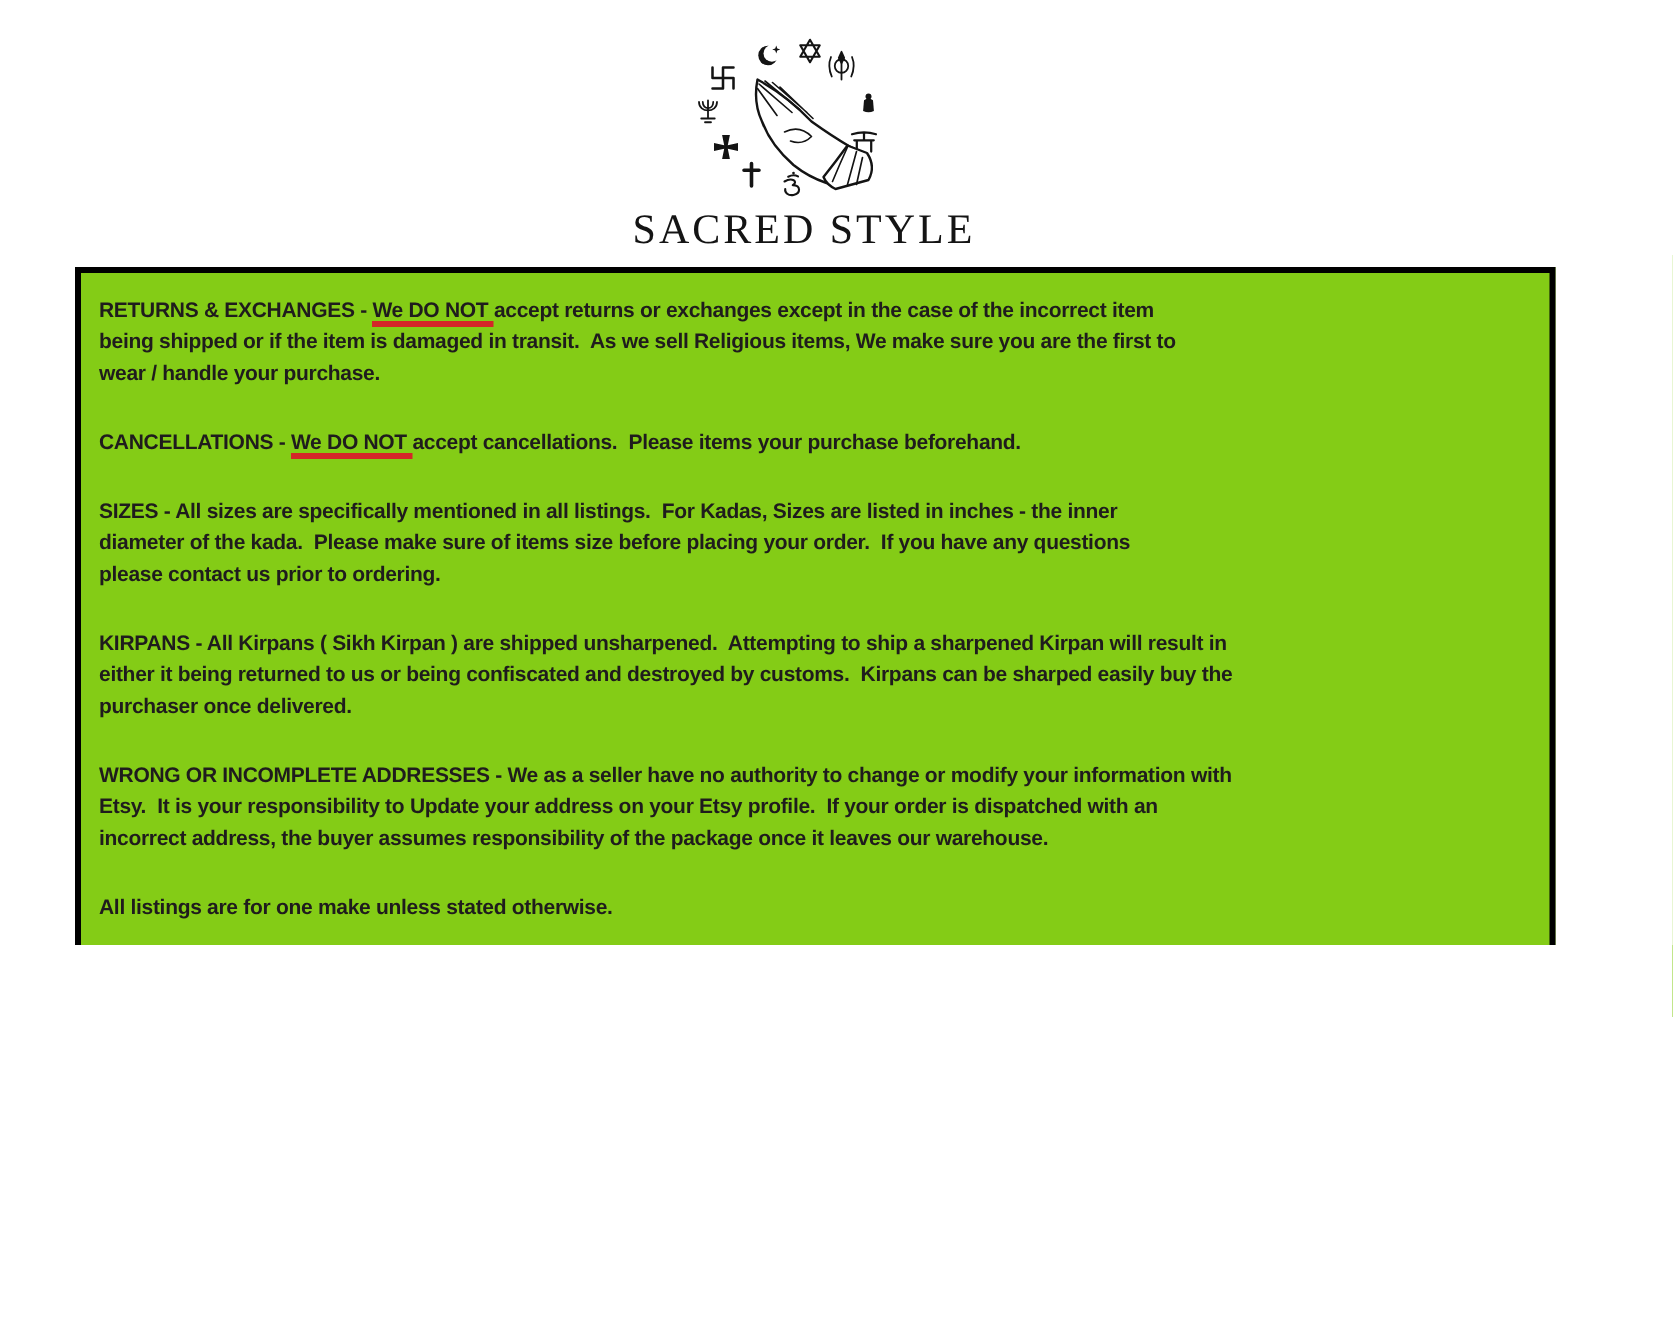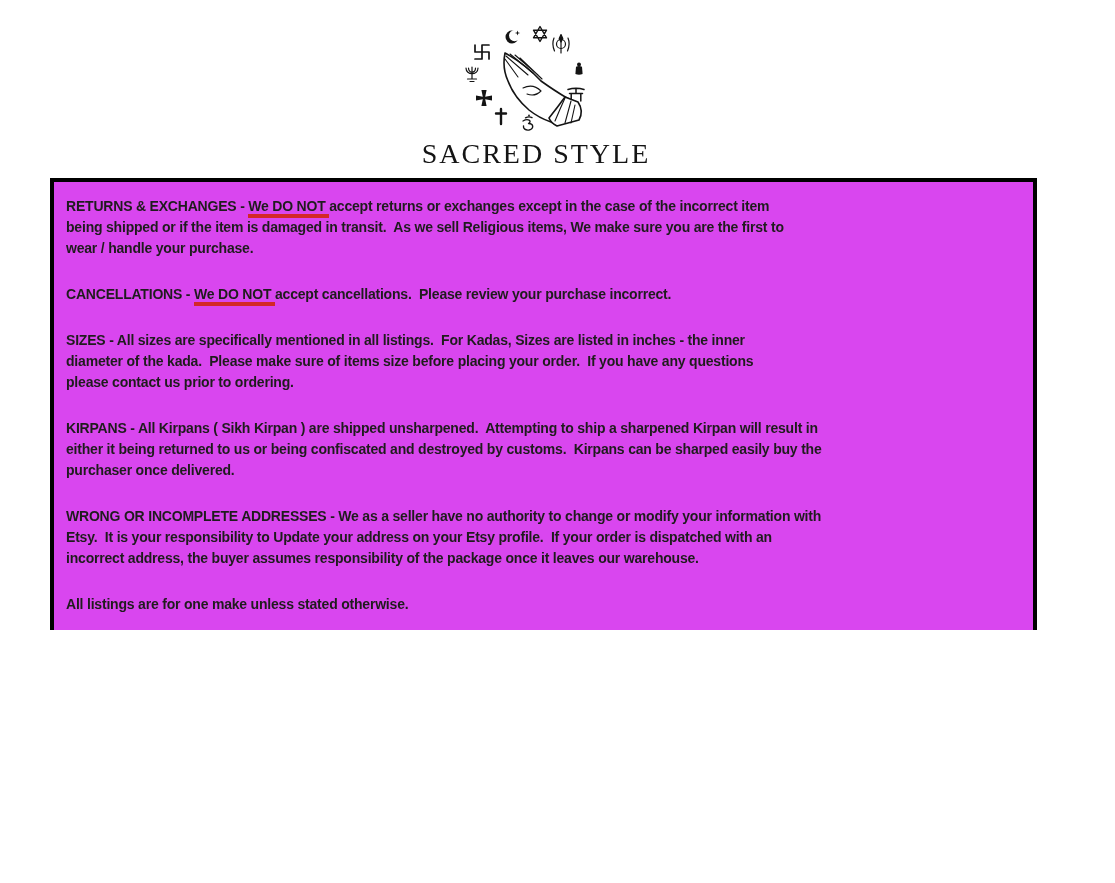--- a/index.html
+++ b/index.html
@@ -26,21 +26,21 @@
     white-space:nowrap;
   }
   
   .policy-box{
     position:absolute;
     left:50px;top:178px;
     width:987px;height:557px;
     box-sizing:border-box;
     border:4px solid #000000;
     padding:14px 14px 0 12px;
-    background:#d946ef;
+    background:#84cc16;
   }
   .policy-box p{
     margin:0 0 25px 0;
     font-size:14px;
     font-weight:bold;
     line-height:21px;
     letter-spacing:-0.2px;
     color:#1f1c1d;
     white-space:pre-wrap;
   }
@@ -123,21 +123,21 @@
     </svg>
     <div class="brand">SACRED STYLE</div>
   </header>
 
   <section class="policy-box">
 
     <p><span>RETURNS &amp; EXCHANGES - </span><span class="red-underline">We DO NOT </span><span>accept returns or exchanges except in the case of the incorrect item
 being shipped or if the item is damaged in transit.  As we sell Religious items, We make sure you are the first to
 wear / handle your purchase.</span></p>
 
-    <p><span>CANCELLATIONS - </span><span class="red-underline">We DO NOT </span><span>accept cancellations.  Please review your purchase incorrect.</span></p>
+    <p><span>CANCELLATIONS - </span><span class="red-underline">We DO NOT </span><span>accept cancellations.  Please items your purchase beforehand.</span></p>
 
     <p>SIZES - All sizes are specifically mentioned in all listings.  For Kadas, Sizes are listed in inches - the inner
 diameter of the kada.  Please make sure of items size before placing your order.  If you have any questions
 please contact us prior to ordering.</p>
 
 
     <p>KIRPANS - All Kirpans ( Sikh Kirpan ) are shipped unsharpened.  Attempting to ship a sharpened Kirpan will result in
 either it being returned to us or being confiscated and destroyed by customs.  Kirpans can be sharped easily buy the
 purchaser once delivered.</p>
 

